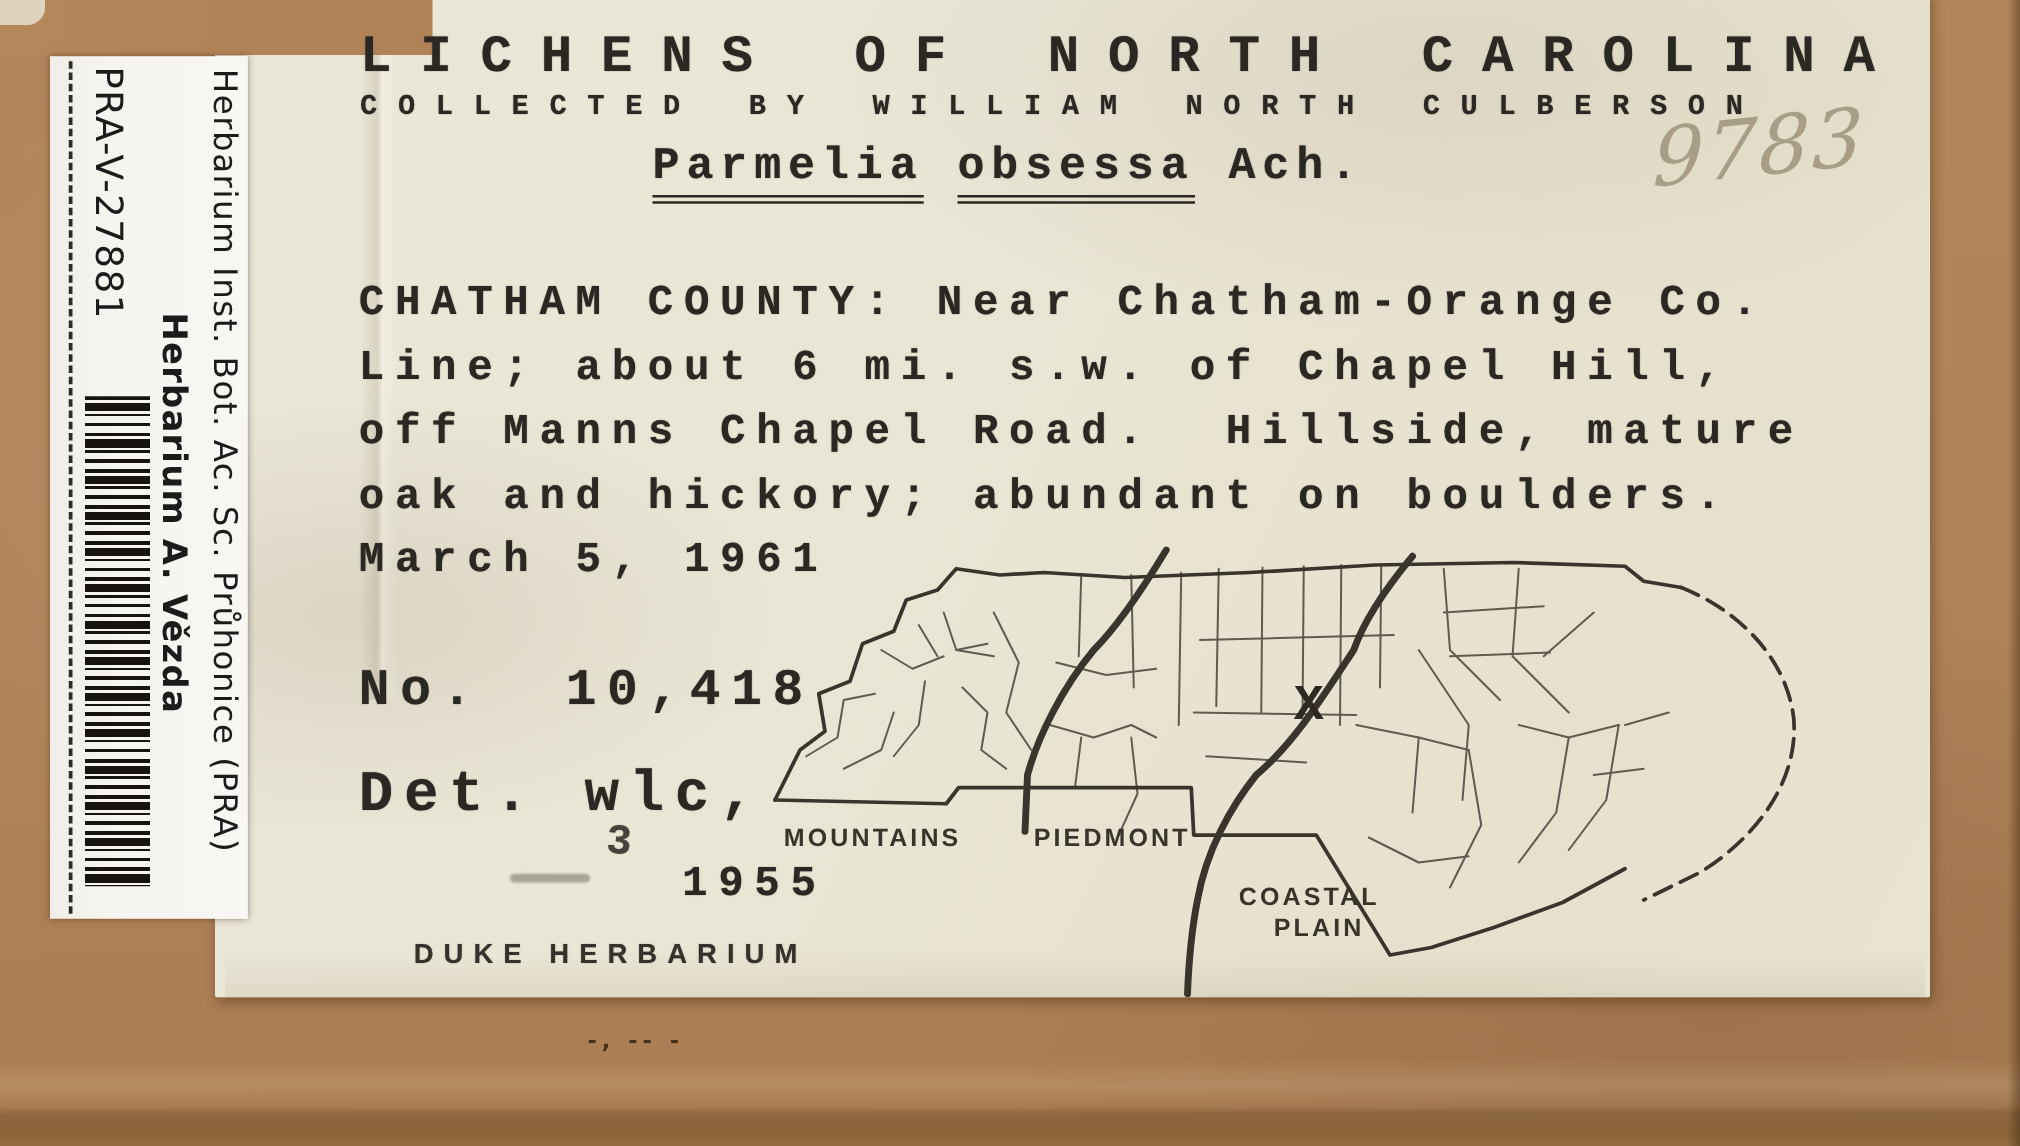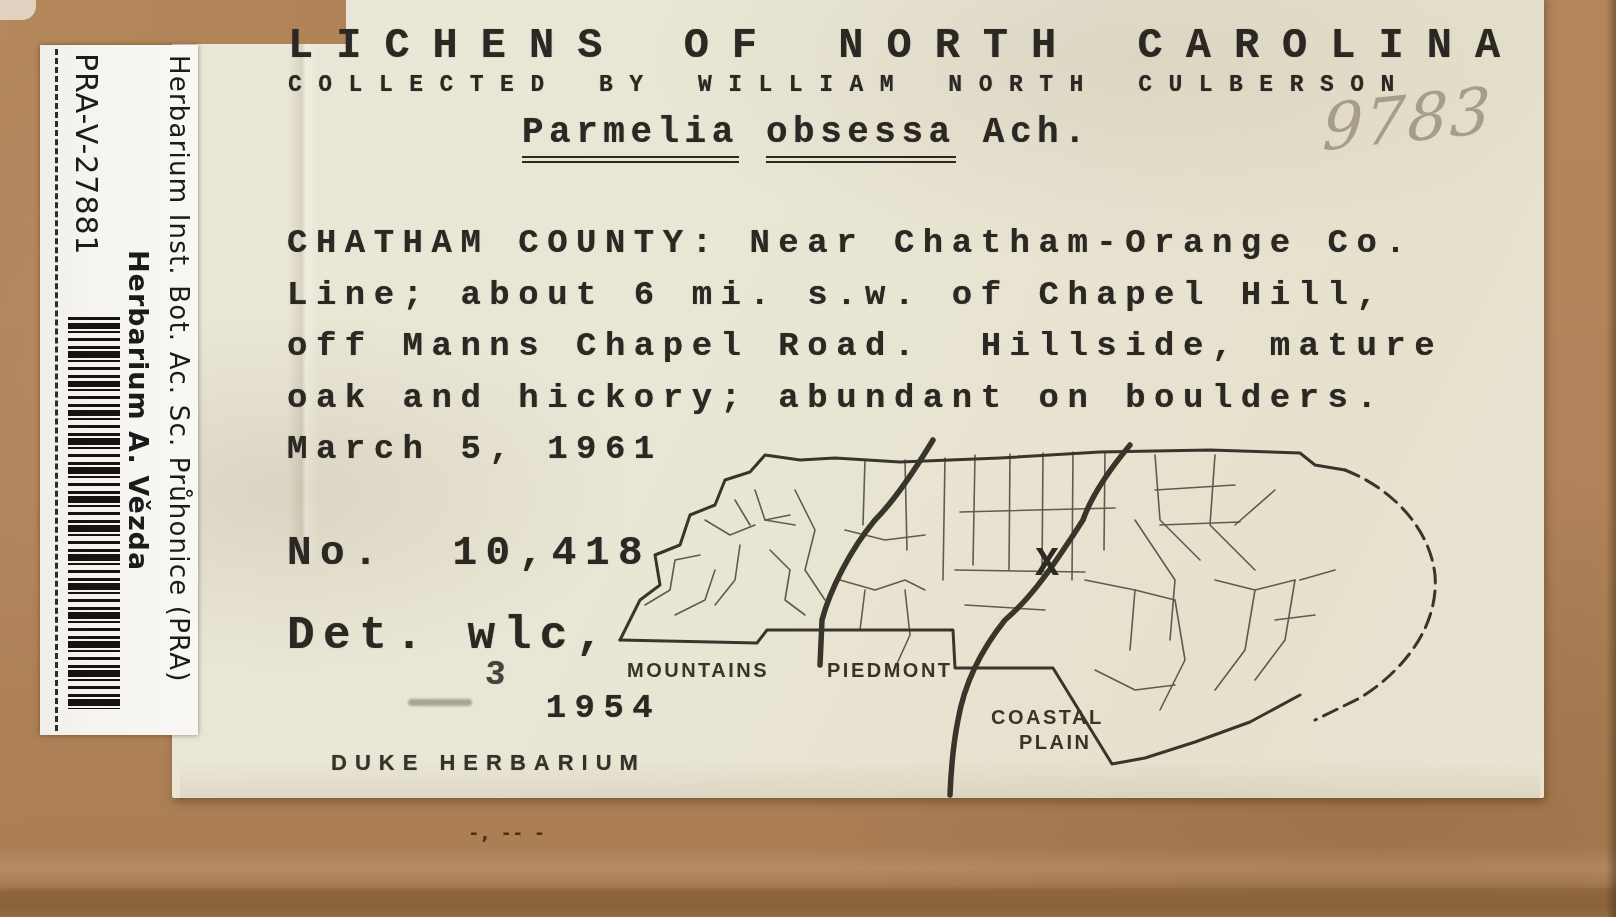--- a/index.html
+++ b/index.html
@@ -108,21 +108,21 @@
     <div class="type">CHATHAM COUNTY: Near Chatham-Orange Co.</div>
     <div class="type">Line; about 6 mi. s.w. of Chapel Hill,</div>
     <div class="type">off Manns Chapel Road.  Hillside, mature</div>
     <div class="type">oak and hickory; abundant on boulders.</div>
     <div class="type">March 5, 1961</div>
   </div>
 
   <div class="abs type numline">No.  10,418</div>
   <div class="abs type detline">Det. wlc,</div>
   <div class="abs type yearline">
-    <span>1954</span>
+    <span>1955</span>
     <span class="overstrike type">3</span>
   </div>
 
   <div class="abs ink-smudge"></div>
   <div class="abs stamp">DUKE HERBARIUM</div>
   <div class="abs pencil-note">-, -- -</div>
 
   <svg class="abs map-svg" viewBox="0 0 850 370">
     <g stroke="#3a352c" fill="none" stroke-linejoin="round" stroke-linecap="round">
 

